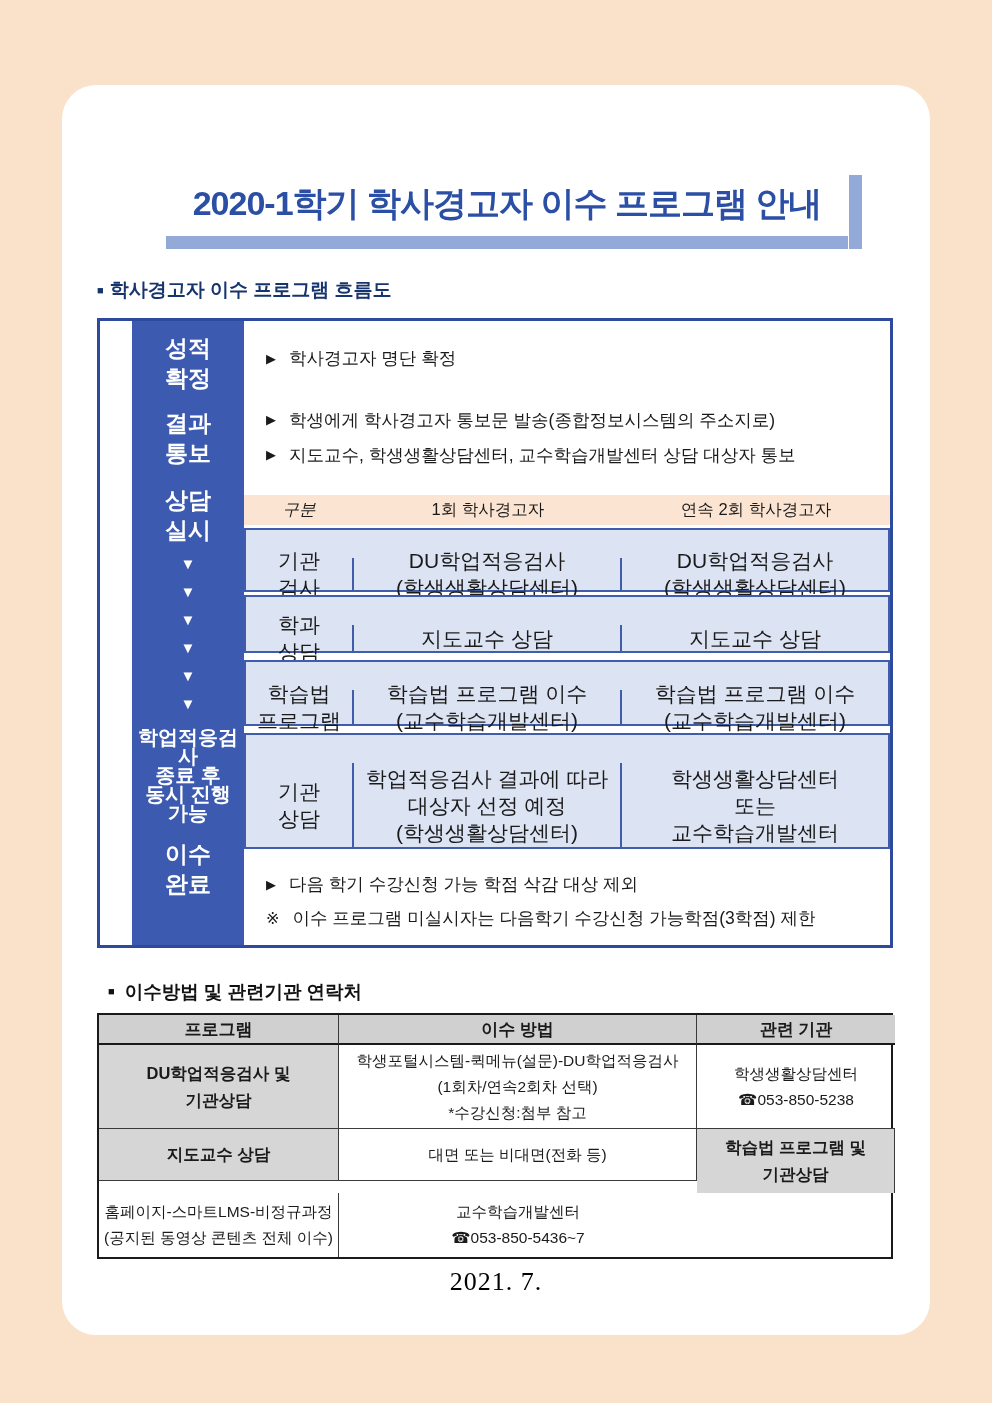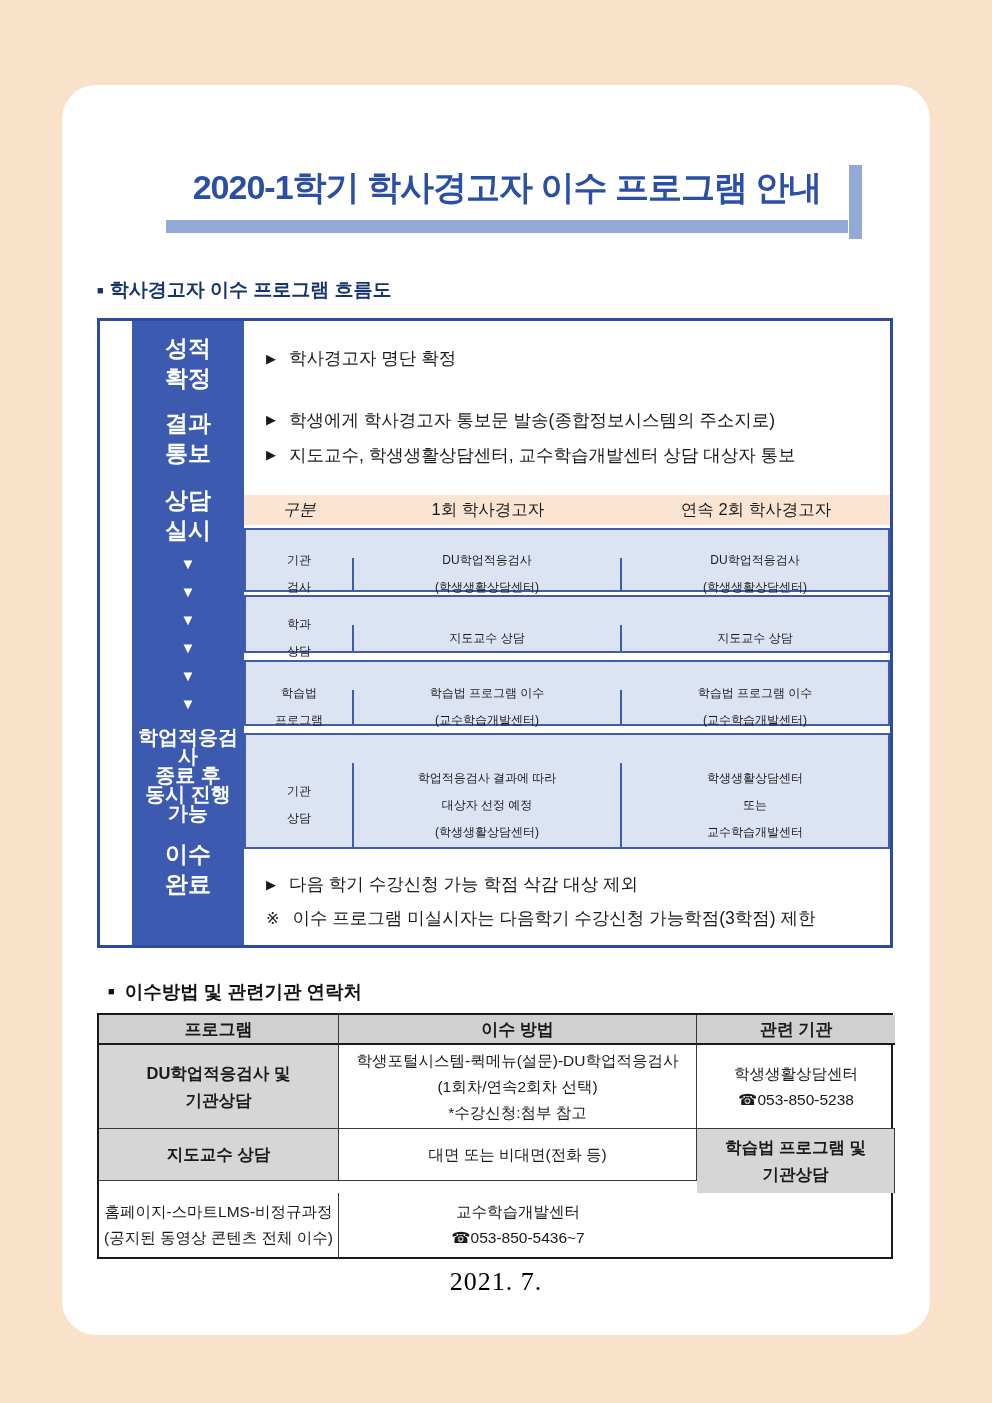--- a/index.html
+++ b/index.html
@@ -15,21 +15,21 @@
     font-family:"Liberation Sans","DejaVu Sans",sans-serif;
     color:var(--text-dark);
     position:relative;
     overflow:hidden;
   }
   .card{
     position:absolute;left:62px;top:85px;width:868px;height:1250px;
     background:var(--card-bg);border-radius:34px;
   }
   
-  .title-wrap{position:absolute;left:104px;top:76px;width:696px;display:flex;align-items:flex-start;}
+  .title-wrap{position:absolute;left:104px;top:86px;width:696px;display:flex;align-items:flex-end;}
   .title-main{flex:1;display:flex;flex-direction:column;}
   .doc-title{
     font-size:34px;font-weight:800;color:var(--title-blue);
     text-align:center;line-height:52px;letter-spacing:-1px;white-space:nowrap;
   }
   .title-hbar{height:13px;background:var(--accent-blue);margin-top:7px;}
   .title-vbar{width:13px;height:74px;background:var(--accent-blue);margin-top:4px;margin-left:1px;}
   
   .sec-heading{position:absolute;display:flex;align-items:center;gap:6px;font-weight:700;}
   .sec1{left:35px;top:192px;color:var(--heading-navy);font-size:19px;}
@@ -61,21 +61,21 @@
   .itable-header{
     height:30px;background:var(--header-peach);display:flex;align-items:center;
     font-size:16.5px;font-weight:500;text-align:center;
   }
   .ih-label{width:110px;font-style:italic;} .ih-a,.ih-b{flex:1;}
   .iblock{
     display:flex;border:2px solid var(--cell-border-blue);background:var(--cell-bg);
   }
   .iblock .cell{
     display:flex;align-items:center;justify-content:center;text-align:center;
-    font-size:12px;font-weight:500;line-height:27px;white-space:pre-line;margin-top:28px;
+    font-size:21px;font-weight:500;line-height:27px;white-space:pre-line;margin-top:28px;
   }
   .cell.c-label{width:108px;border-right:2px solid var(--cell-border-blue);}
   .cell.c-a{flex:1;border-right:2px solid var(--cell-border-blue);}
   .cell.c-b{flex:1;}
   .r0{height:64px;margin-top:3px;}
   .r1{height:58px;margin-top:3px;}
   .r2{height:66px;margin-top:7px;}
   .r3{height:116px;margin-top:7px;}
   .row-complete{margin-top:8px;height:88px;gap:10px;}
   .note-mark{font-size:16px;}

